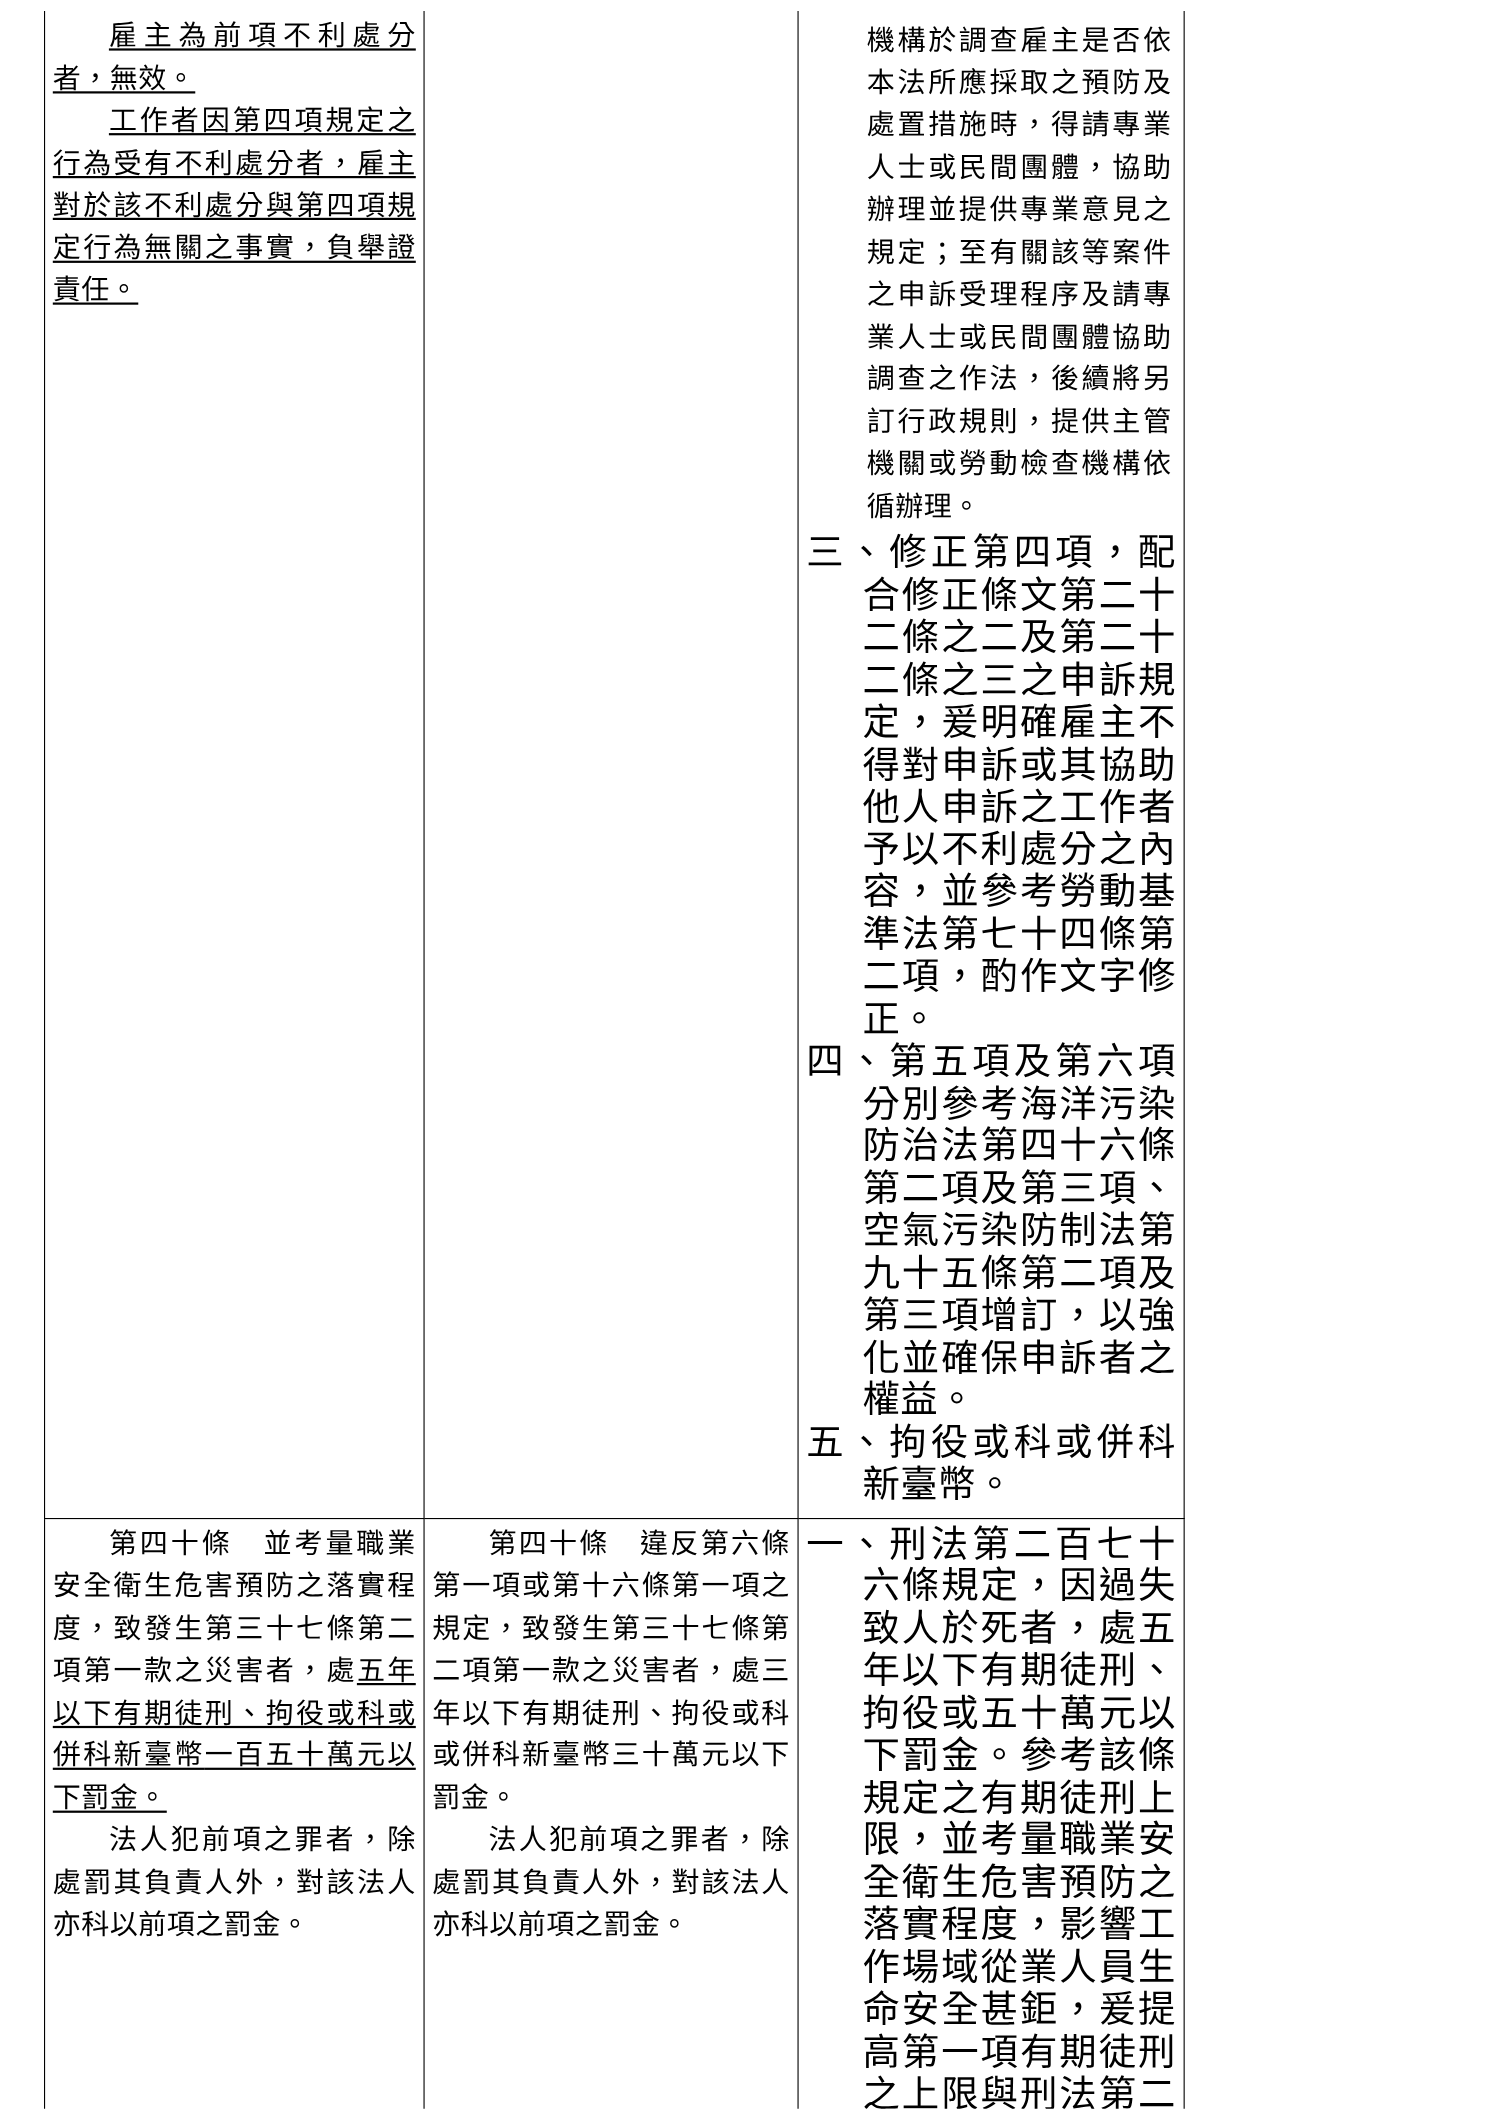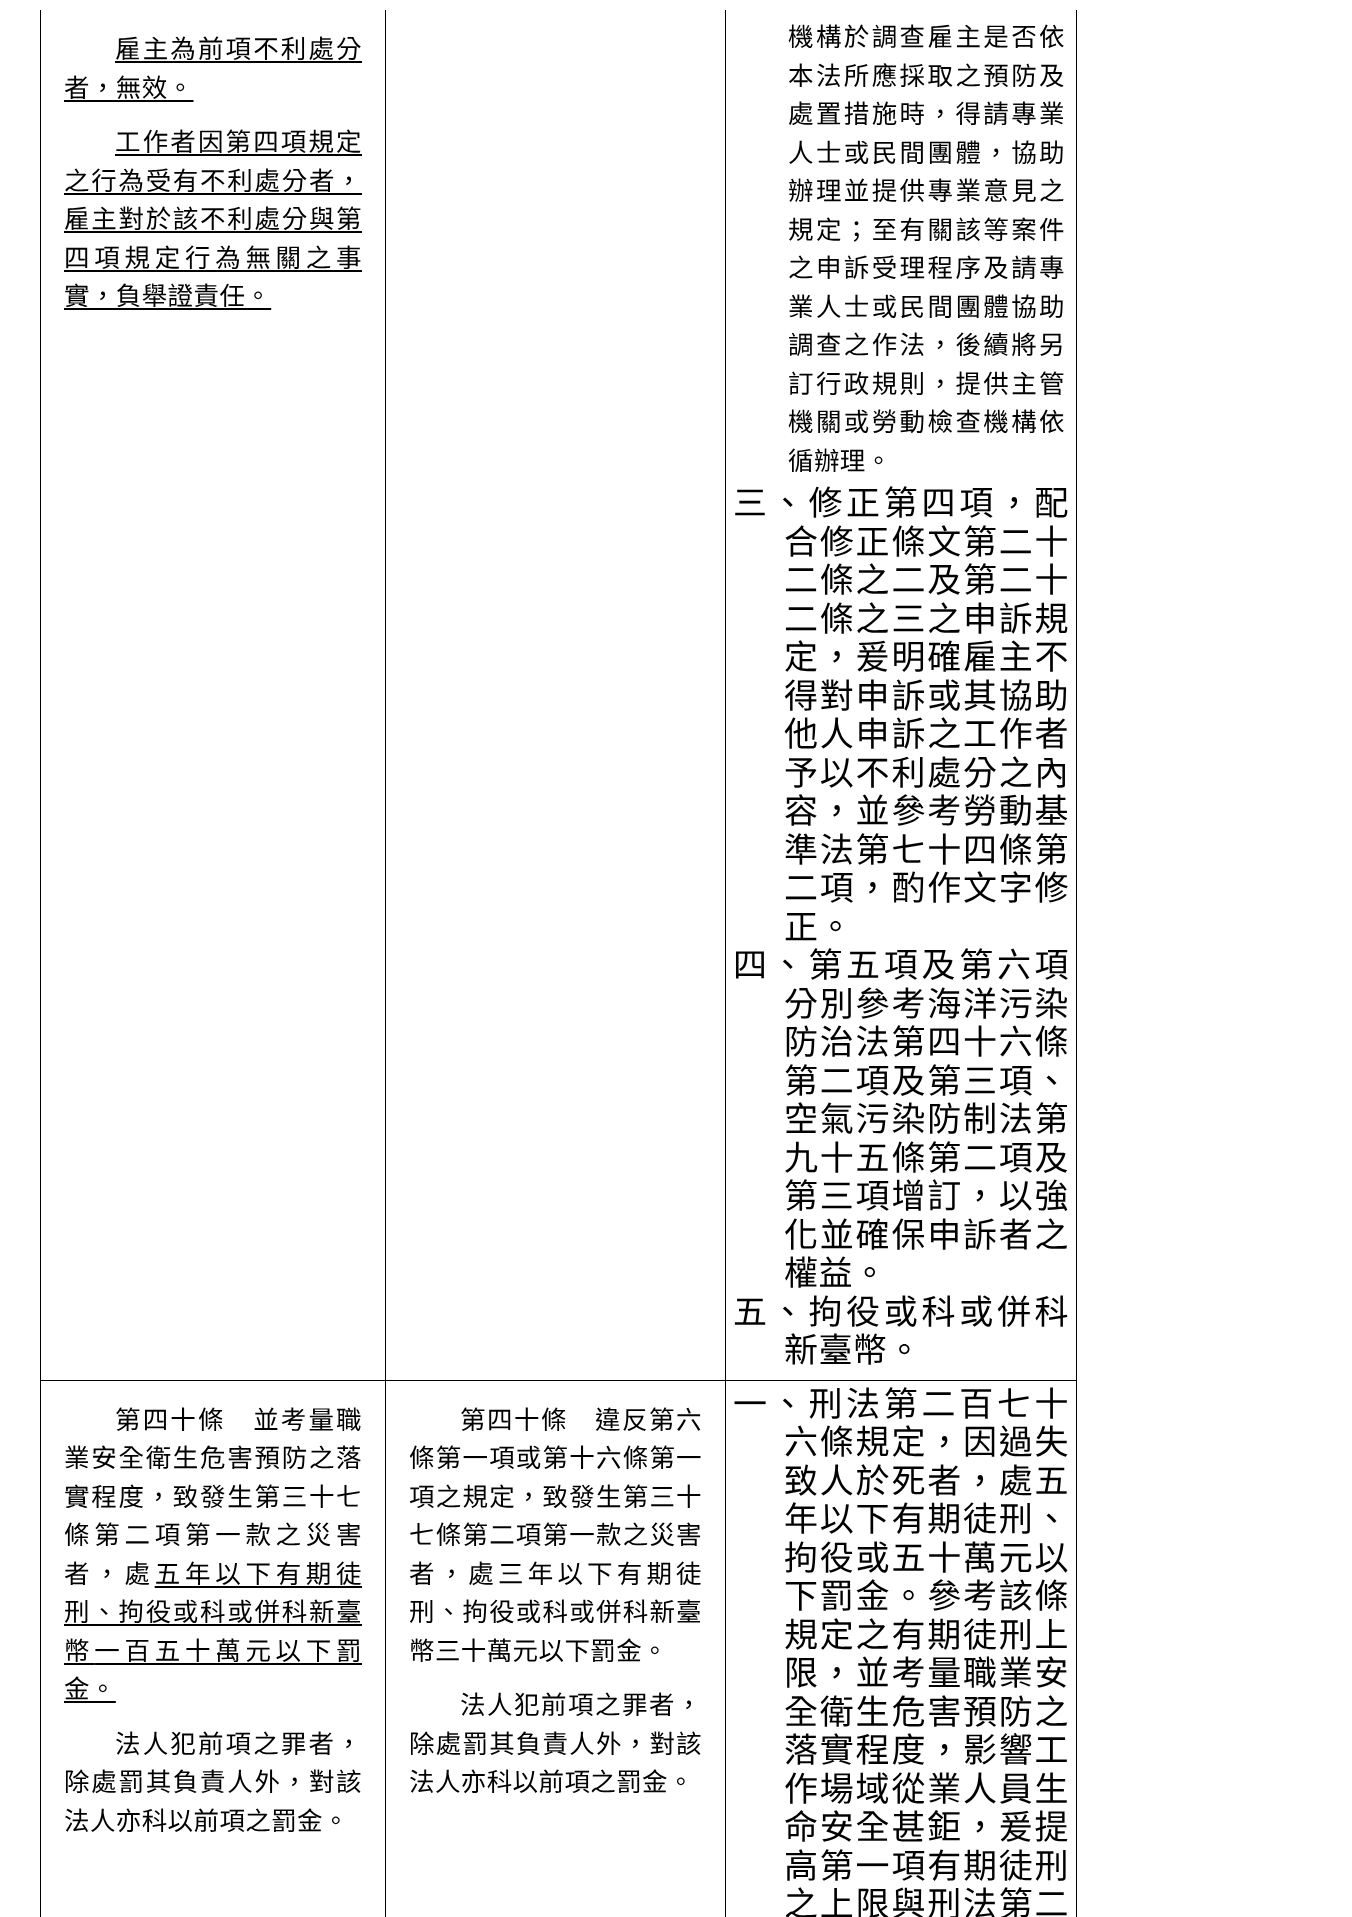--- a/index.html
+++ b/index.html
@@ -42,21 +42,21 @@
   col.c1 { width: 345px; }
   col.c2 { width: 340px; }
   col.c3 { width: 351px; }
 
   .para {
     font-size: 25.5px;
     line-height: 38.5px;
     letter-spacing: 0.4px;
     text-align: justify;
     text-justify: inter-ideograph;
-    margin: 16px;
+    margin: 0;
   }
   .indent1 { text-indent: 51px; }
   .u { text-decoration: underline; text-underline-offset: 3px; }
 
   
   .numitem {
     font-size: 34px;
     line-height: 38.5px;
     letter-spacing: 0.4px;
     text-align: justify;

